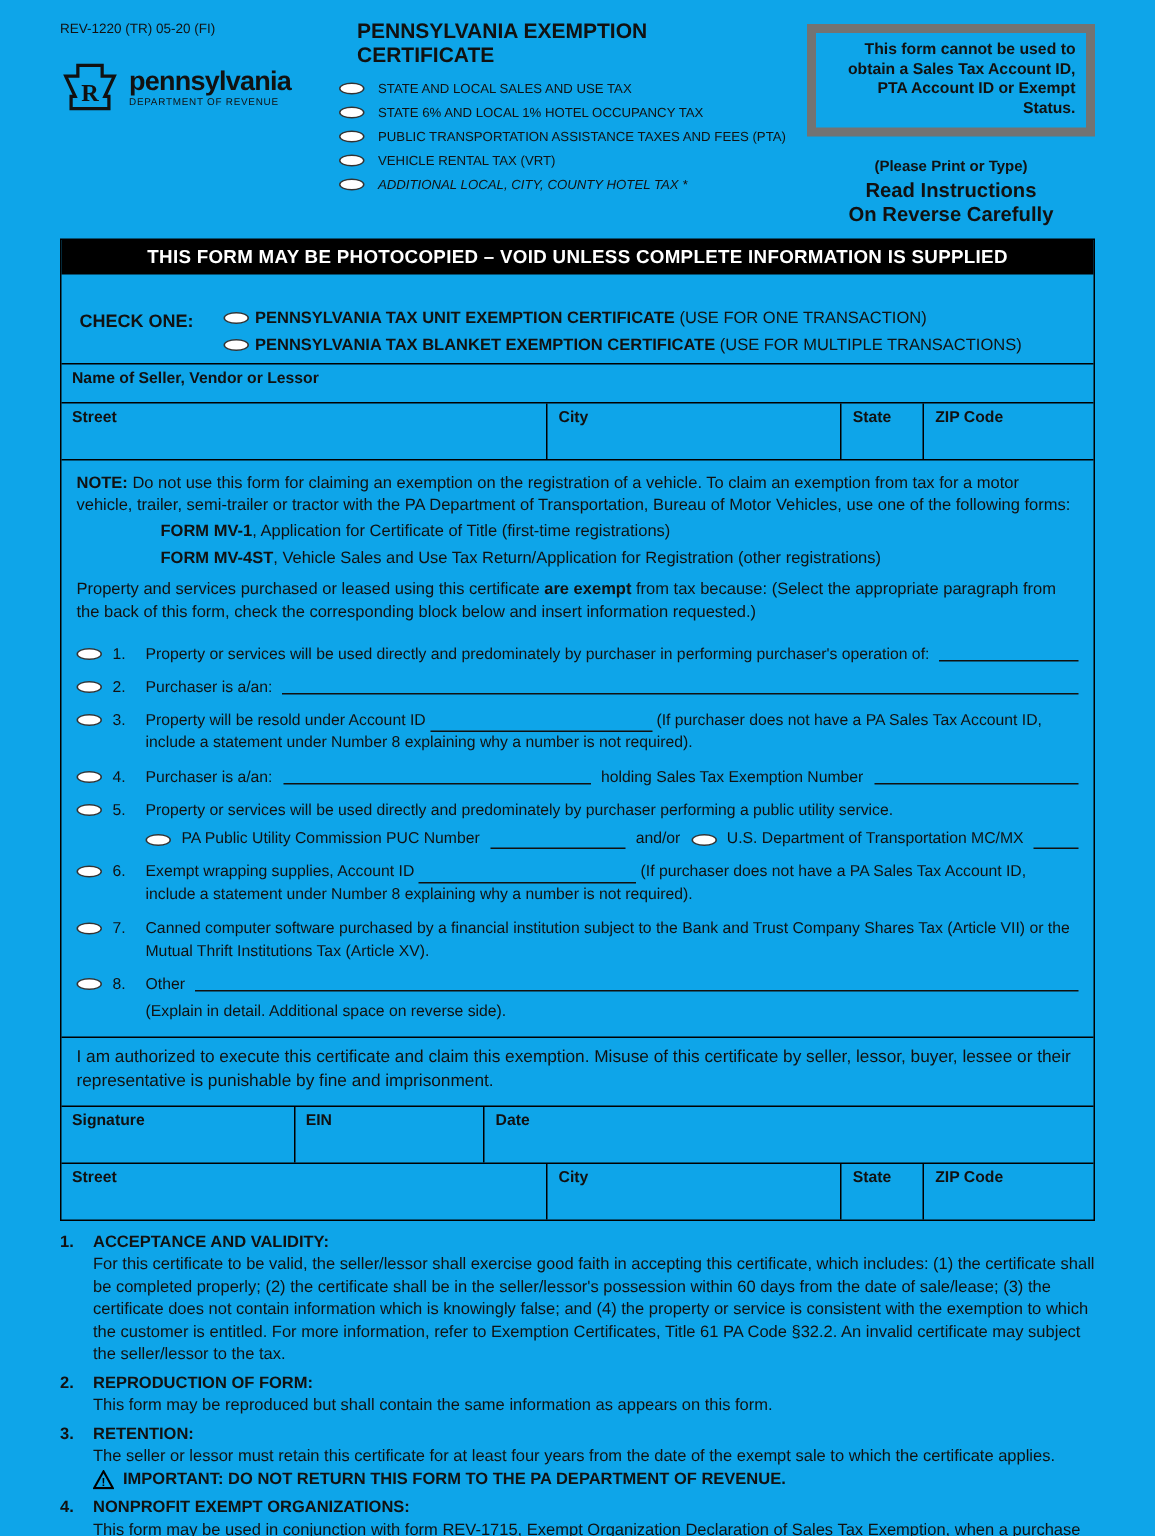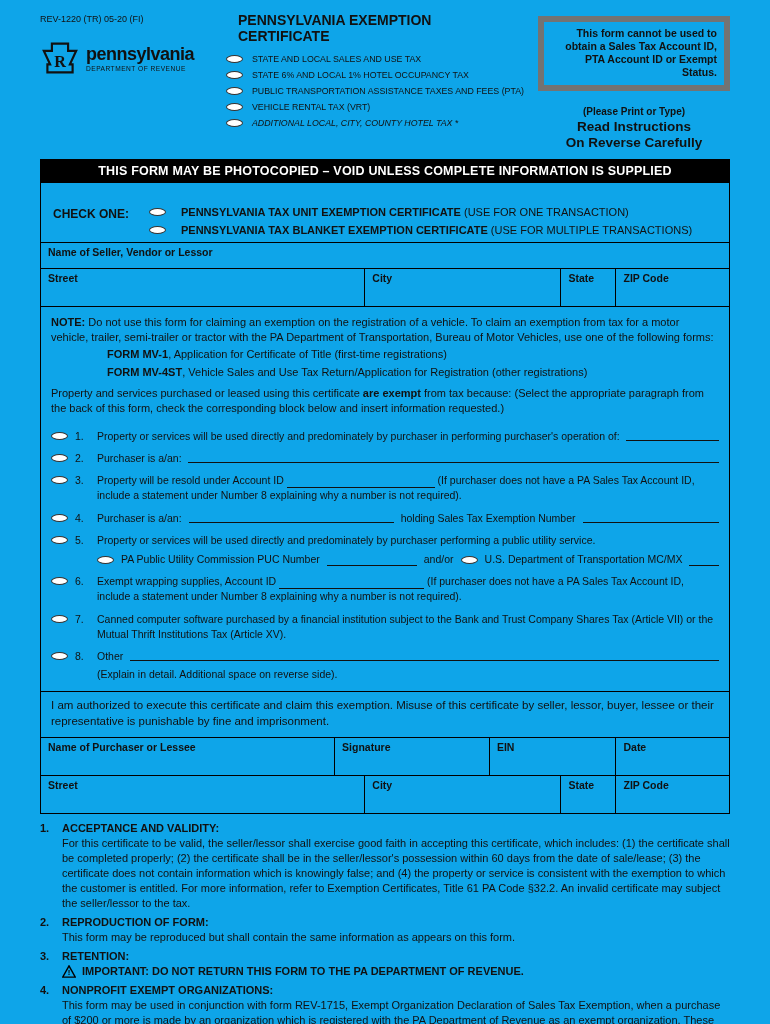--- a/index.html
+++ b/index.html
@@ -24,21 +24,21 @@
   .read-instr { font-size:13.5px; font-weight:bold; line-height:1.2; }
 
   .oval { display:inline-block; width:17px; height:8px; border:1.3px solid #333; border-radius:50%; background:#fff; flex:none; }
 
   
   .form-box { border:1.5px solid #000; }
   .banner { background:#000; color:#fff; font-size:12.5px; font-weight:bold; letter-spacing:0.2px; padding:4px 0 5px; text-align:center; }
 
   .check-one { display:flex; padding:23px 12px 4px; border-bottom:1.5px solid #000; }
   .co-label { font-size:12px; font-weight:bold; width:96px; flex:none; padding-top:1px; }
-  .co-opt { display:flex; align-items:center; gap:15px; font-size:11px; margin-bottom:6px; }
+  .co-opt { display:flex; align-items:center; gap:4px; font-size:11px; margin-bottom:6px; }
   .co-bold { font-weight:bold; }
 
   .frow { display:flex; border-bottom:1.5px solid #000; }
   .frow:last-child { border-bottom:none; }
   .fcell { padding:3px 7px; font-size:10.5px; font-weight:bold; }
   .fcell + .fcell { border-left:1.2px solid #000; }
   .seller-name-row .fcell { height:25px; }
   .addr-row .fcell { height:37px; }
 
   .note-sec { padding:8px 10px 2px; font-size:11px; line-height:1.33; }
@@ -242,21 +242,20 @@
           </div>
           <div class="explain">(Explain in detail. Additional space on reverse side).</div>
         </div>
       </div>
 
     </div>
 
     <div class="auth">I am authorized to execute this certificate and claim this exemption. Misuse of this certificate by seller, lessor, buyer, lessee or their representative is punishable by fine and imprisonment.</div>
 
     <div class="frow addr-row">
-      <div class="fcell" style="width:42.6%"><span>Name of Purchaser or Lessee</span></div>
       <div class="fcell" style="width:22.5%"><span>Signature</span></div>
       <div class="fcell" style="width:18.4%"><span>EIN</span></div>
       <div class="fcell" style="width:16.5%"><span>Date</span></div>
     </div>
     <div class="frow addr-row" style="border-bottom:none">
       <div class="fcell" style="width:47%"><span>Street</span></div>
       <div class="fcell" style="width:28.5%"><span>City</span></div>
       <div class="fcell" style="width:8%"><span>State</span></div>
       <div class="fcell" style="width:16.5%"><span>ZIP Code</span></div>
     </div>
@@ -278,20 +277,21 @@
         <span>REPRODUCTION OF FORM:</span>
       </div>
       <div class="fbody">This form may be reproduced but shall contain the same information as appears on this form.</div>
     </div>
 
     <div class="fsec">
       <div class="fhead">
         <span class="fnum">3.</span>
         <span>RETENTION:</span>
       </div>
+      <div class="fbody">The seller or lessor must retain this certificate for at least four years from the date of the exempt sale to which the certificate applies.</div>
       <div class="imp">
         <svg viewBox="0 0 20 18" width="14" height="13">
           <path d="M10 1 L19 17 H1 Z" fill="none" stroke="#000" stroke-width="2"></path>
           <text x="10" y="14.5" font-size="11" font-weight="bold" text-anchor="middle" font-family="Liberation Sans, sans-serif">!</text>
         </svg>
         <span>IMPORTANT: DO NOT RETURN THIS FORM TO THE PA DEPARTMENT OF REVENUE.</span>
       </div>
     </div>
 
     <div class="fsec">

